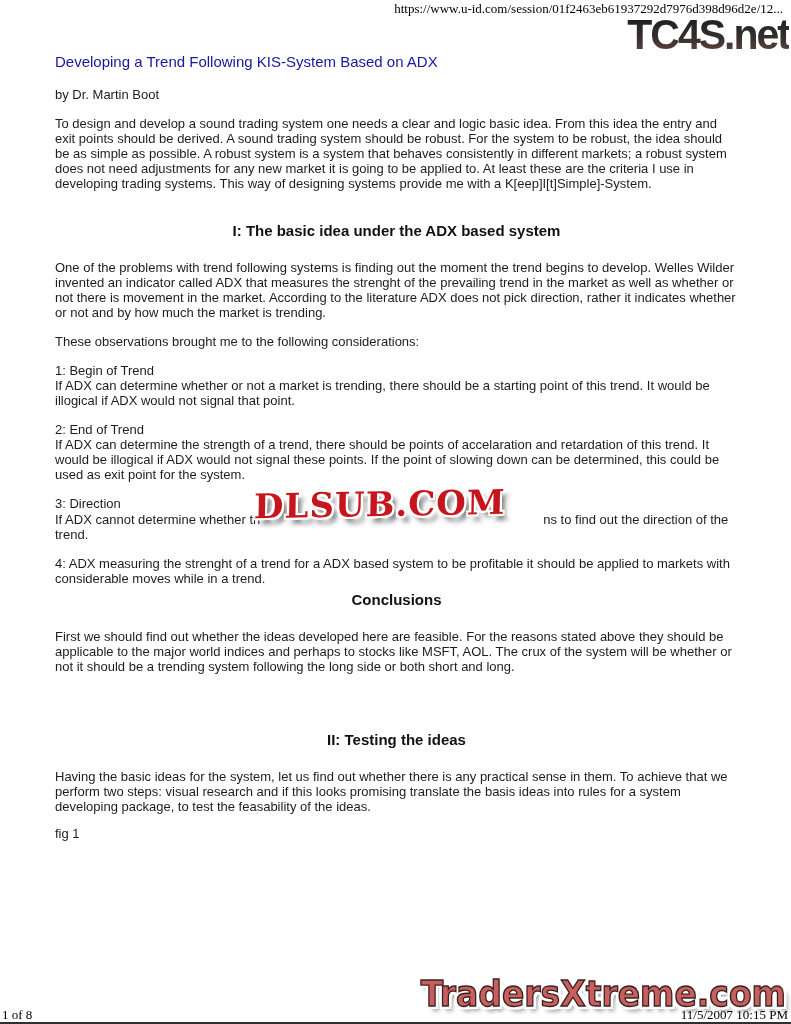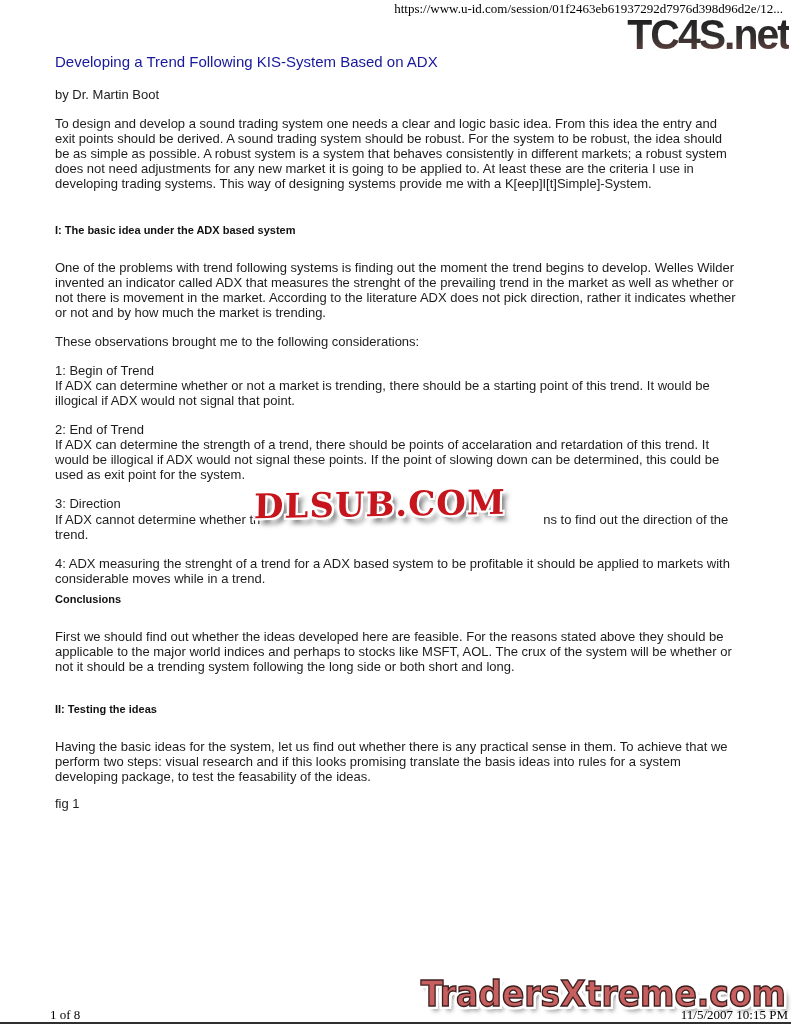--- a/index.html
+++ b/index.html
@@ -17,44 +17,44 @@
 
   
   .print-header-url {
     position: absolute; top: 1px; right: 8px;
     font-family: "Liberation Serif", serif;
     font-size: 13px; color: #000; z-index: 2;
     white-space: nowrap;
   }
   .footer-left {
     position: absolute; left: 2px; top: 1007px;
-    font-family: "Liberation Serif", serif; font-size: 13px; color: #000; z-index: 7; margin-left: 48px;
+    font-family: "Liberation Serif", serif; font-size: 13px; color: #000; z-index: 7;
   }
   .footer-right {
     position: absolute; right: 3px; top: 1007px;
     font-family: "Liberation Serif", serif; font-size: 13px; color: #000; z-index: 7;
   }
 
   
   .content { position: absolute; left: 55px; top: 0; width: 683px; z-index: 1; }
   .title {
     margin: 52px 0 0; font-size: 15px; line-height: 19px;
     font-weight: normal; color: var(--title-color, #18189c);
   }
   .byline { margin: 16px 0 0; font-size: 13px; line-height: 15px; }
   p.body {
     margin: 14px 0 0; font-size: 13px; line-height: 15px;
     white-space: pre-line;
   }
   h3.sub {
-    margin: 32px 0 0; font-size: 11px; line-height: 15px;
-    font-weight: bold; color: #111;
+    margin: 32px 0 0; font-size: 15px; line-height: 15px;
+    font-weight: bold; color: #111; text-align: center;
   }
   h3.sub.tight { margin-top: 6px; }
-  h3.sub.wide { margin-top: 28px; }
+  h3.sub.wide { margin-top: 58px; }
   p.body.after-heading { margin-top: 22px; }
   p.fig { margin-top: 12px; }
 
   
   .wm-gap {
     display: inline-block; width: 283px; height: 13px;
     position: relative; vertical-align: baseline;
   }
 
   

